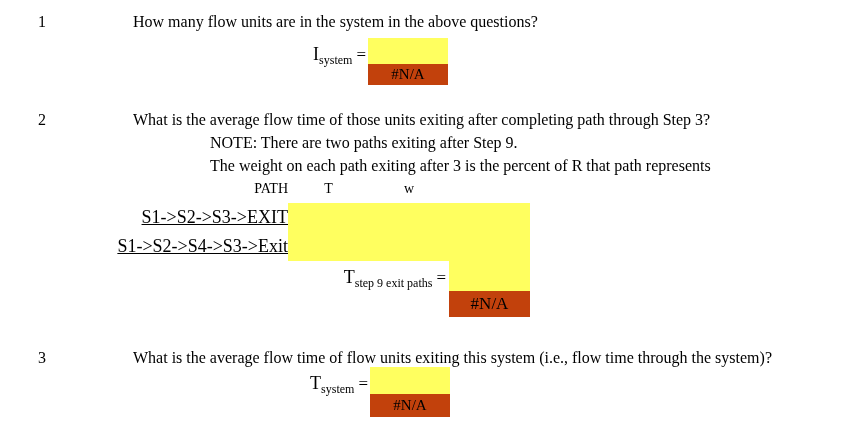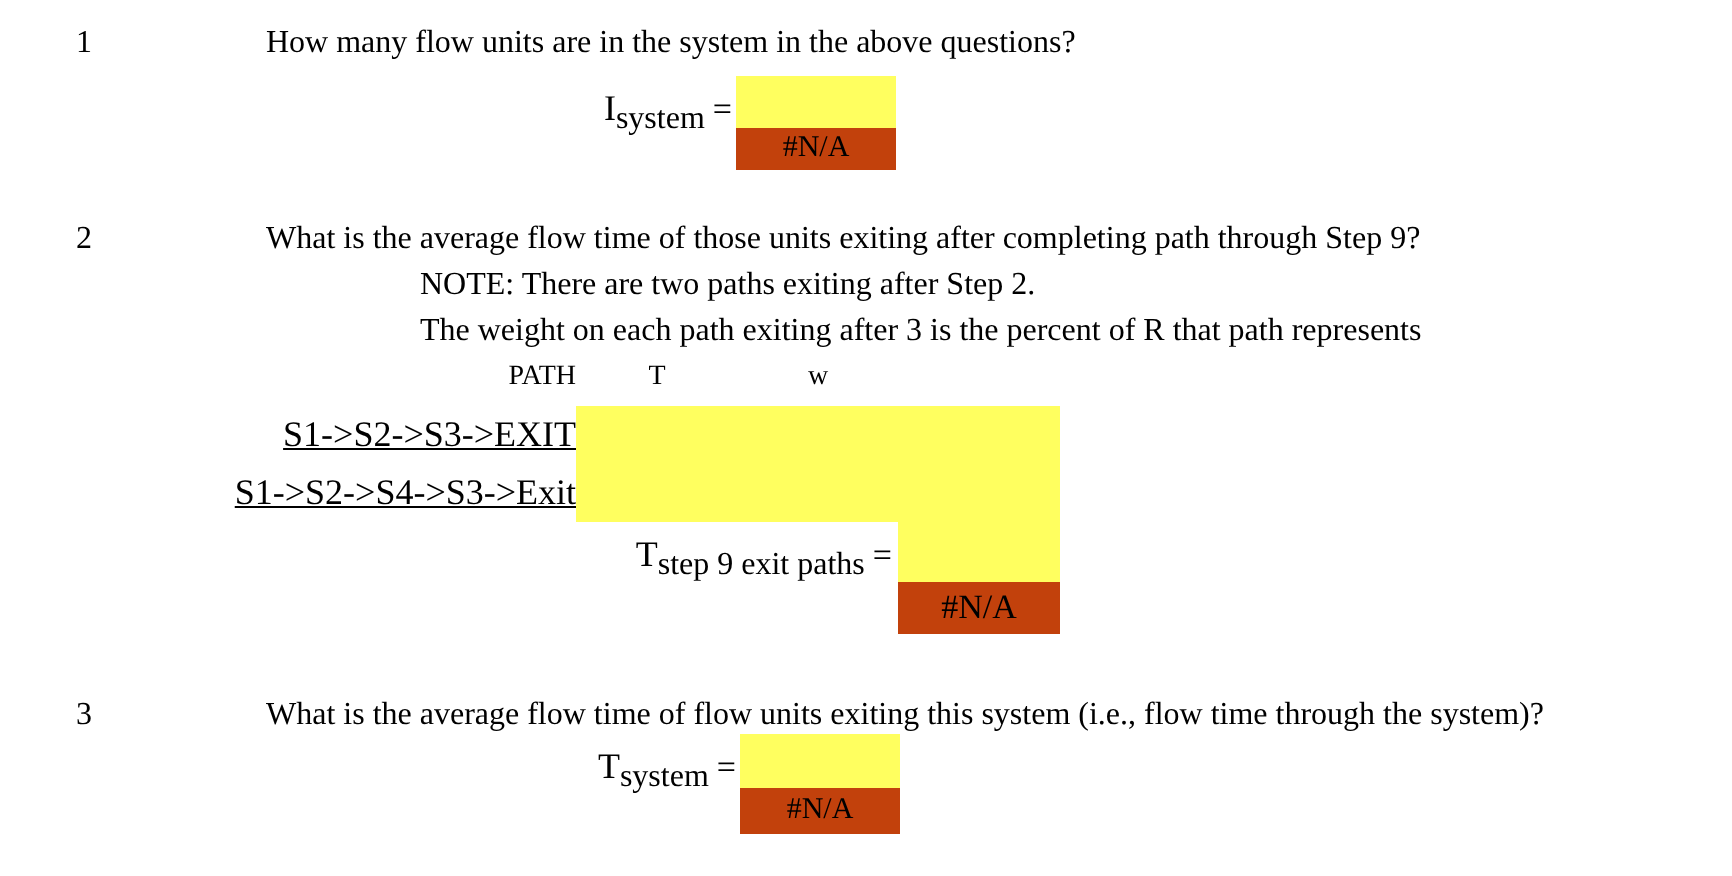--- a/index.html
+++ b/index.html
@@ -6,21 +6,21 @@
   html,body { background:#ffffff; }
   .sheet {
     position:relative; width:866px; height:438px; background:#ffffff;
     font-family:"Liberation Serif","DejaVu Serif",serif; color:#000000; overflow:hidden;
   }
   .qnum { position:absolute; left:32px; width:20px; font-size:16px; text-align:center; }
   .qtext { position:absolute; left:133px; font-size:16px; white-space:nowrap; }
   .note { position:absolute; left:210px; font-size:16px; white-space:nowrap; }
   .flabel { position:absolute; text-align:right; font-size:17px; white-space:nowrap; }
   .flabel .base { font-size:18px; }
-  .flabel .sub { font-size:16px; vertical-align:-4px;margin-top:16px; }
+  .flabel .sub { font-size:12px; vertical-align:-4px;margin-top:16px; }
   .flabel .eq { margin-left:4px; font-size:17px; }
   .cell { position:absolute; }
   .yellow { background:#FFFF5F; }
   .beige  { background:#c2410c; text-align:center; }
   .th { position:absolute; font-size:14px; text-align:center; }
   .th-right { text-align:right; }
   .pathlabel { position:absolute; font-size:18px; text-align:right; white-space:nowrap; line-height:29px; }
   .resultBig { font-size:17px; line-height:26px; }
   .resultSmall { font-size:15px; line-height:21px; }
 </style>
@@ -32,22 +32,22 @@
   <div class="qnum" style="top:13px;">1</div>
   <div class="qtext" style="top:13px;">How many flow units are in the system in the above questions?</div>
 
   <div class="flabel" style="left:180px; top:42px; width:186px; line-height:24px;">
     <span class="base">I</span><span class="sub">system</span><span class="eq">=</span>
   </div>
   <div class="cell yellow" style="left:368px; top:38px; width:80px; height:26px;"></div>
   <div class="cell beige resultSmall" style="left:368px; top:64px; width:80px; height:21px;">#N/A</div>
 
   <div class="qnum" style="top:111px;">2</div>
-  <div class="qtext" style="top:111px;">What is the average flow time of those units exiting after completing path through Step 9?</div>
-  <div class="note" style="top:134px;">NOTE:  There are two paths exiting after Step 2.</div>
+  <div class="qtext" style="top:111px;">What is the average flow time of those units exiting after completing path through Step 3?</div>
+  <div class="note" style="top:134px;">NOTE:  There are two paths exiting after Step 9.</div>
   <div class="note" style="top:157px;">The weight on each path exiting after 3 is the percent of R that path represents</div>
 
   <div class="th th-right" style="left:150px; top:181px; width:138px;">PATH</div>
   <div class="th" style="left:288px; top:181px; width:81px;">T</div>
   <div class="th" style="left:369px; top:181px; width:80px;">w</div>
   <div class="th" style="left:449px; top:181px; width:81px;margin-top:48px;">T*w</div>
 
   <div class="pathlabel" style="left:60px; top:203px; width:228px;text-decoration:underline;">S1-&gt;S2-&gt;S3-&gt;EXIT</div>
   <div class="cell yellow" style="left:288px; top:203px; width:81px; height:29px;"></div>
   <div class="cell yellow" style="left:369px; top:203px; width:80px; height:29px;"></div>

